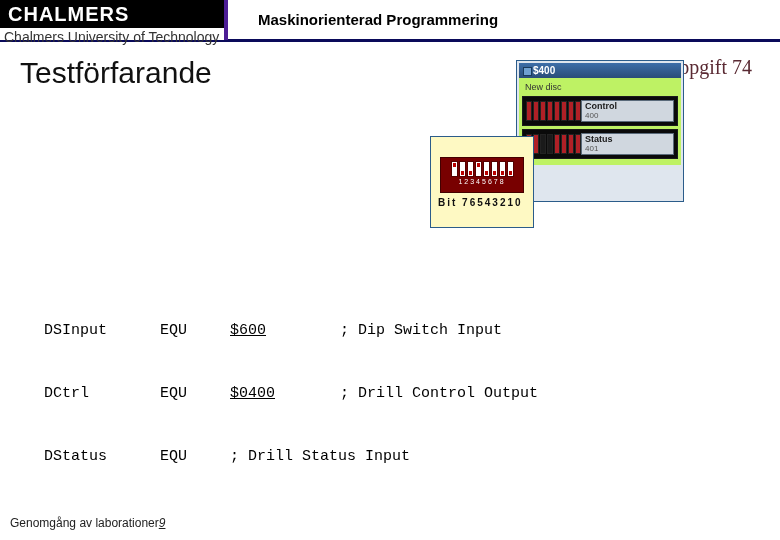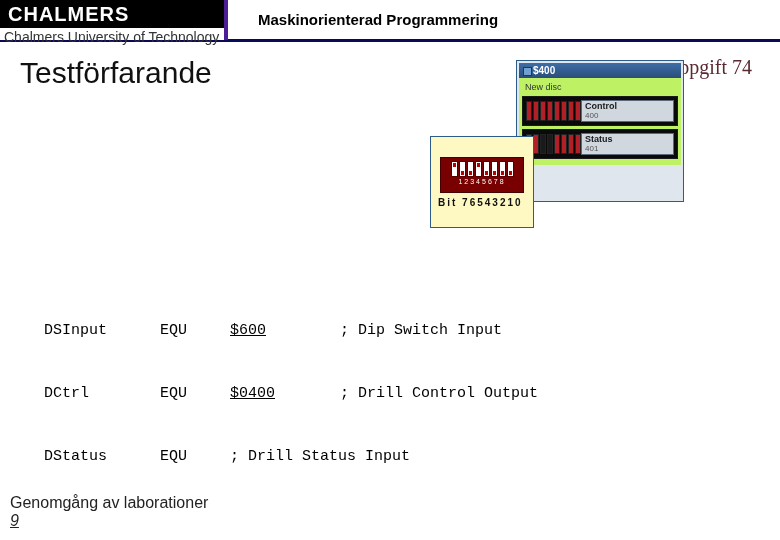--- a/index.html
+++ b/index.html
@@ -182,24 +182,22 @@
   .c3 { width: 110px; text-decoration: underline; }
   .c4 { flex: 1; }
 
   
   .footer {
     position: absolute;
     bottom: 10px;
     left: 10px;
     right: 14px;
     display: flex;
-    justify-content: space-between;
-    font-size: 16px;
+    font-size: 12px;
     color: #222;
-    flex-direction: column;
   }
   .footer .pg { font-style: italic; text-decoration: underline; }
 </style>
 </head>
 <body>
 
 <div class="header">
   <div class="logo-box">
     <div class="logo-main">CHALMERS</div>
     <div class="logo-sub">Chalmers University of Technology</div>

